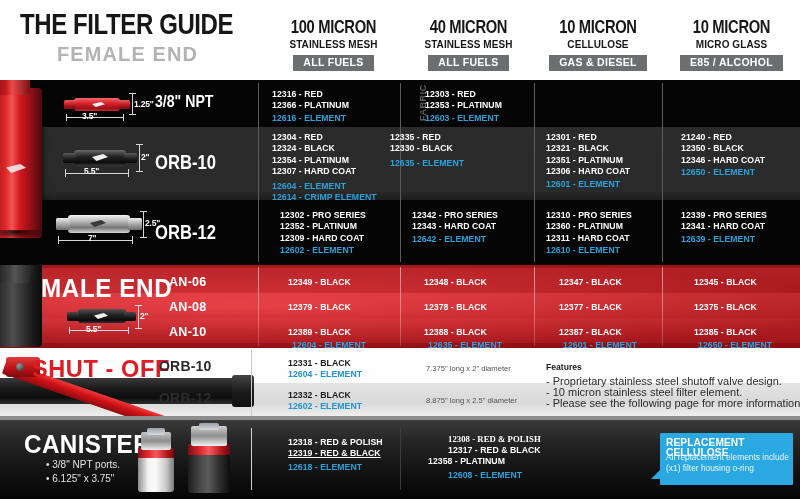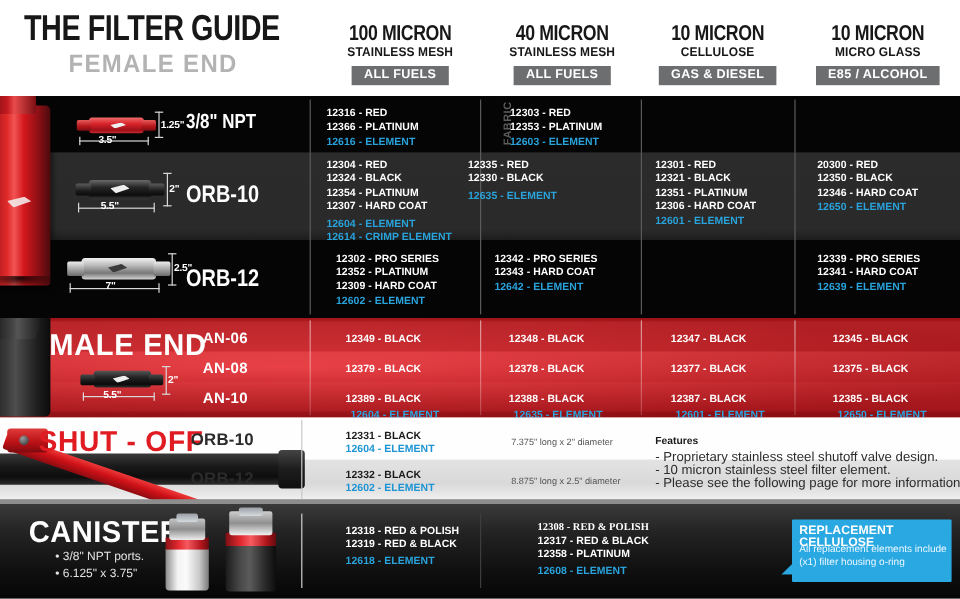--- a/index.html
+++ b/index.html
@@ -323,21 +323,21 @@
       <div class="ln el" style="margin-top:3px;">12635 - ELEMENT</div>
     </div>
     <div class="cell" style="left:546px;top:52px;">
       <div class="ln">12301 - RED</div>
       <div class="ln">12321 - BLACK</div>
       <div class="ln">12351 - PLATINUM</div>
       <div class="ln">12306 - HARD COAT</div>
       <div class="ln el" style="margin-top:1px;">12601 - ELEMENT</div>
     </div>
     <div class="cell" style="left:681px;top:52px;">
-      <div class="ln">20300 - RED</div>
+      <div class="ln">21240 - RED</div>
       <div class="ln">12350 - BLACK</div>
       <div class="ln">12346 - HARD COAT</div>
       <div class="ln el" style="margin-top:1px;">12650 - ELEMENT</div>
     </div>
 
     <div class="prod" style="left:50px;top:125px;width:110px;height:48px;">
       <div class="filt-body" style="left:18px;top:10px;width:62px;height:18px;
         background:linear-gradient(to bottom,#f2f2f2,#b9b9b9 35%,#777 70%,#d5d5d5 100%);"></div>
       <div class="filt-nut" style="left:6px;top:13px;width:14px;height:12px;
         background:linear-gradient(to bottom,#ececec,#9e9e9e 60%,#6b6b6b);"></div>
@@ -359,20 +359,26 @@
       <div class="ln">12302 - PRO SERIES</div>
       <div class="ln">12352 - PLATINUM</div>
       <div class="ln">12309 - HARD COAT</div>
       <div class="ln el" style="margin-top:1px;">12602 - ELEMENT</div>
     </div>
     <div class="cell" style="left:412px;top:130px;">
       <div class="ln">12342 - PRO SERIES</div>
       <div class="ln">12343 - HARD COAT</div>
       <div class="ln el" style="margin-top:1px;">12642 - ELEMENT</div>
     </div>
+    <div class="cell" style="left:546px;top:130px;">
+      <div class="ln">12310 - PRO SERIES</div>
+      <div class="ln">12360 - PLATINUM</div>
+      <div class="ln">12311 - HARD COAT</div>
+      <div class="ln el" style="margin-top:1px;">12610 - ELEMENT</div>
+    </div>
     <div class="cell" style="left:681px;top:130px;">
       <div class="ln">12339 - PRO SERIES</div>
       <div class="ln">12341 - HARD COAT</div>
       <div class="ln el" style="margin-top:1px;">12639 - ELEMENT</div>
     </div>
   </div>
 
   <div class="male">
     <div class="male-r mr1"></div>
     <div class="male-r mr2"></div>
@@ -492,26 +498,26 @@
       <div class="cp-top" style="left:13px;top:3px;width:36px;height:20px;
         background:linear-gradient(to bottom,#cfcfcf,#909090 50%,#f1f1f1 100%);"></div>
       <div class="cp-top" style="left:21px;top:0px;width:20px;height:7px;
         background:linear-gradient(to bottom,#9aa0a6,#d5dade);"></div>
     </div>
 
     <div class="vline" style="left:251px;top:8px;height:62px;background:#d0d0d0;"></div>
     <div class="vline dk" style="left:400px;top:8px;height:62px;"></div>
 
     <div class="ccell" style="left:288px;top:17px;">12318 - RED &amp; POLISH</div>
-    <div class="ccell" style="left:288px;top:28px;">12319 - RED &amp; BLACK</div>
+    <div class="ccell" style="left:288px;top:28px;text-decoration:underline;">12319 - RED &amp; BLACK</div>
     <div class="ccell el" style="left:288px;top:42px;">12618 - ELEMENT</div>
 
     <div class="ccell" style="left:448px;top:14px;font-family:Liberation Serif, serif;">12308 - RED &amp; POLISH</div>
     <div class="ccell" style="left:448px;top:25px;">12317 - RED &amp; BLACK</div>
-    <div class="ccell" style="left:448px;top:36px;">12358 - PLATINUM</div>
+    <div class="ccell" style="left:428px;top:36px;">12358 - PLATINUM</div>
     <div class="ccell el" style="left:448px;top:50px;">12608 - ELEMENT</div>
 
     <div class="rep-tail"></div>
     <div class="rep-box">
       <div class="rep-t">REPLACEMENT CELLULOSE</div>
       <div class="rep-b">All replacement elements include (x1) filter housing o-ring</div>
     </div>
   </div>
 
 </div>

